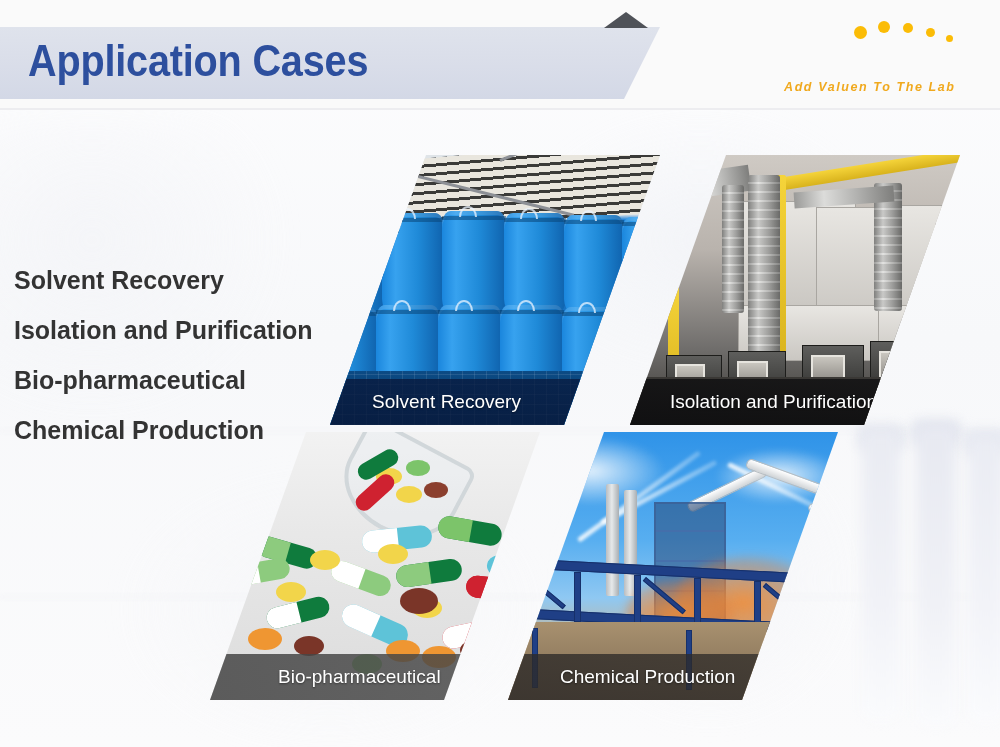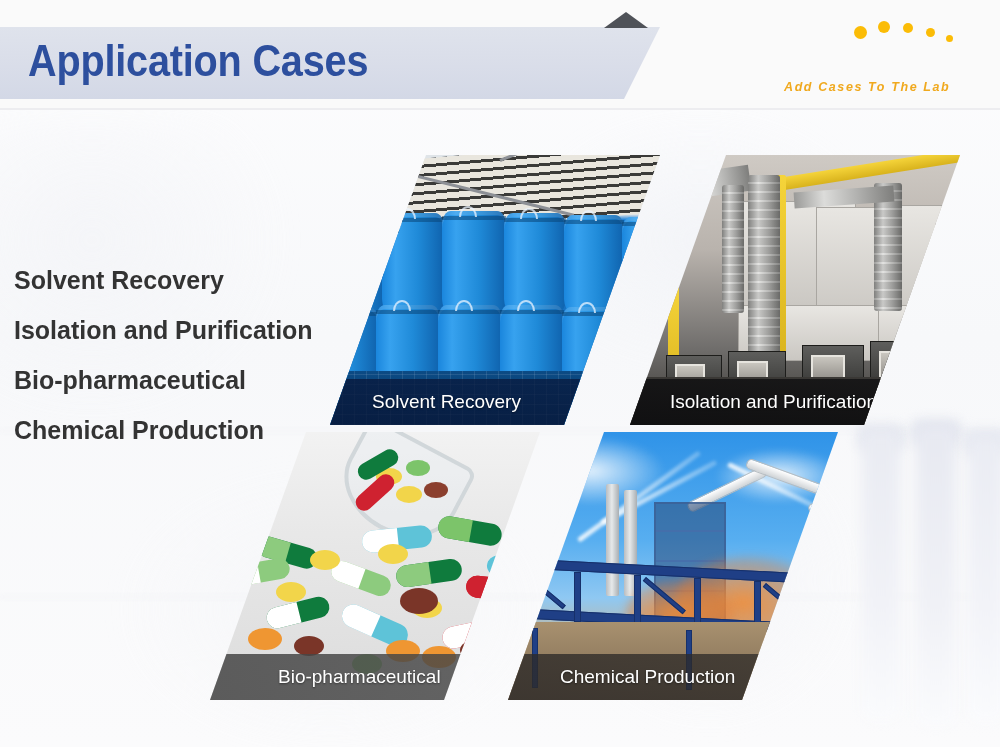--- a/index.html
+++ b/index.html
@@ -347,21 +347,21 @@
   <div id="header-underline"></div>
 
   <div id="logo">
     <div id="logo-dots">
       <i></i>
         <i></i>
         <i></i>
         <i></i>
         <i></i>
     </div>
-    <div id="logo-tagline">Add Cases To The Lab</div>
+    <div id="logo-tagline">Add Valuen To The Lab</div>
   </div>
 </div>
 
 <div id="feature-list">
   <div class="feature-item">Solvent Recovery</div>
   <div class="feature-item">Isolation and Purification</div>
   <div class="feature-item">Bio-pharmaceutical</div>
   <div class="feature-item">Chemical Production</div>
 </div>
 

